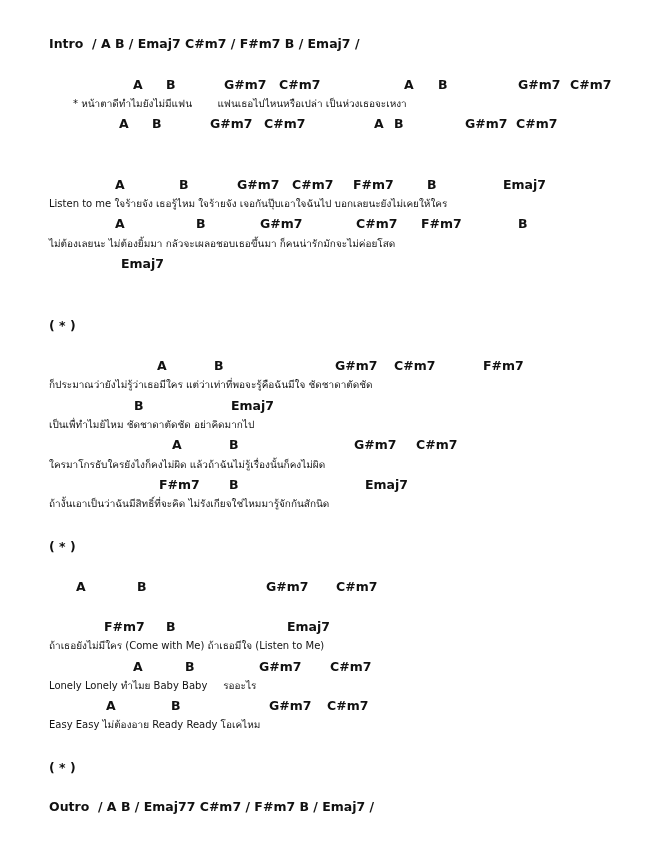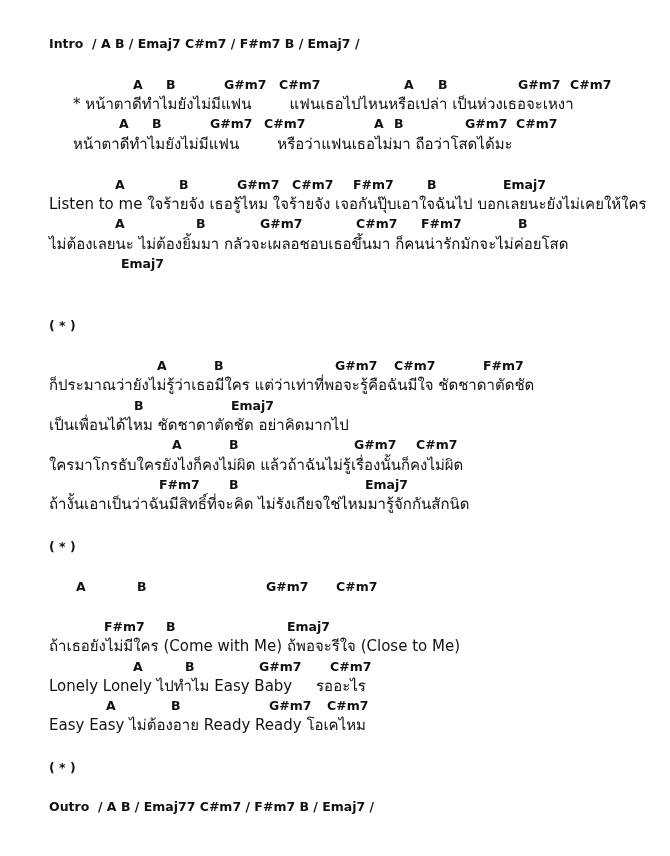--- a/index.html
+++ b/index.html
@@ -1,58 +1,57 @@
 <!DOCTYPE html>
 <html><head>
 <meta charset="utf-8">
 <style>
   html, body { margin: 0; padding: 0; background: #ffffff; }
   body { width: 670px; height: 856px; position: relative; overflow: hidden;
          font-family: "DejaVu Sans", sans-serif; color: #111111; }
   .sheet { position: absolute; left: 0; top: 0; width: 670px; height: 856px; text-decoration: underline; }
   .line { position: absolute; left: 0; width: 670px; height: 20px; white-space: pre; }
   .chord { position: absolute; top: 0; font-weight: bold; font-size: 12.5px; line-height: 20px; }
-  .lyric { position: absolute; font-size: 15px; line-height: 20px; white-space: pre; }
+  .lyric { position: absolute; font-size: 10px; line-height: 20px; white-space: pre; }
   .section { position: absolute; left: 49px; font-weight: bold; font-size: 12.5px; line-height: 20px; white-space: pre; }
 </style>
 </head>
 <body>
 
 <div class="sheet">
 
   <div class="section" style="top:34px">Intro  / A B / Emaj7 C#m7 / F#m7 B / Emaj7 /</div>
 
   <div class="line" style="top:75px"><span class="chord" style="left: 133px;">A</span><span class="chord" style="left: 166px;">B</span><span class="chord" style="left: 224px;">G#m7</span><span class="chord" style="left: 279px;">C#m7</span><span class="chord" style="left: 404px;">A</span><span class="chord" style="left: 438px;">B</span><span class="chord" style="left: 518px;">G#m7</span><span class="chord" style="left: 570px;">C#m7</span></div>
   <div class="lyric" style="top:94px;left:73px">* หน้าตาดีทำไมยังไม่มีแฟน        แฟนเธอไปไหนหรือเปล่า เป็นห่วงเธอจะเหงา</div>
   <div class="line" style="top:114px"><span class="chord" style="left: 119px;">A</span><span class="chord" style="left: 152px;">B</span><span class="chord" style="left: 210px;">G#m7</span><span class="chord" style="left: 264px;">C#m7</span><span class="chord" style="left: 374px;">A</span><span class="chord" style="left: 394px;">B</span><span class="chord" style="left: 465px;">G#m7</span><span class="chord" style="left: 516px;">C#m7</span></div>
-  <div class="lyric" style="top:134px;left:73px">หน้าตาดีทำไมยังไม่มีแฟน        หรือว่าแฟนเธอไม่มา ถือว่าโสดได้มะ</div>
 
   <div class="line" style="top:175px"><span class="chord" style="left: 115px;">A</span><span class="chord" style="left: 179px;">B</span><span class="chord" style="left: 237px;">G#m7</span><span class="chord" style="left: 292px;">C#m7</span><span class="chord" style="left: 353px;">F#m7</span><span class="chord" style="left: 427px;">B</span><span class="chord" style="left: 503px;">Emaj7</span></div>
   <div class="lyric" style="top:194px;left:49px">Listen to me ใจร้ายจัง เธอรู้ไหม ใจร้ายจัง เจอกันปุ๊บเอาใจฉันไป บอกเลยนะยังไม่เคยให้ใคร</div>
   <div class="line" style="top:214px"><span class="chord" style="left: 115px;">A</span><span class="chord" style="left: 196px;">B</span><span class="chord" style="left: 260px;">G#m7</span><span class="chord" style="left: 356px;">C#m7</span><span class="chord" style="left: 421px;">F#m7</span><span class="chord" style="left: 518px;">B</span></div>
   <div class="lyric" style="top:234px;left:49px">ไม่ต้องเลยนะ ไม่ต้องยิ้มมา กลัวจะเผลอชอบเธอขึ้นมา ก็คนน่ารักมักจะไม่ค่อยโสด</div>
   <div class="line" style="top:254px"><span class="chord" style="left: 121px;">Emaj7</span></div>
 
   <div class="section" style="top:316px">( * )</div>
 
   <div class="line" style="top:356px"><span class="chord" style="left: 157px;">A</span><span class="chord" style="left: 214px;">B</span><span class="chord" style="left: 335px;">G#m7</span><span class="chord" style="left: 394px;">C#m7</span><span class="chord" style="left: 483px;">F#m7</span></div>
   <div class="lyric" style="top:375px;left:49px">ก็ประมาณว่ายังไม่รู้ว่าเธอมีใคร แต่ว่าเท่าที่พอจะรู้คือฉันมีใจ ชัดชาดาตัดชัด</div>
   <div class="line" style="top:396px"><span class="chord" style="left: 134px;">B</span><span class="chord" style="left: 231px;">Emaj7</span></div>
-  <div class="lyric" style="top:415px;left:49px">เป็นเพื่อนได้ไหม ชัดชาดาตัดชัด อย่าคิดมากไป</div>
+  <div class="lyric" style="top:415px;left:49px">เป็นเพื่ทำไมย้ไหม ชัดชาดาตัดชัด อย่าคิดมากไป</div>
   <div class="line" style="top:435px"><span class="chord" style="left: 172px;">A</span><span class="chord" style="left: 229px;">B</span><span class="chord" style="left: 354px;">G#m7</span><span class="chord" style="left: 416px;">C#m7</span></div>
   <div class="lyric" style="top:455px;left:49px">ใครมาโกรธับใครยังไงก็คงไม่ผิด แล้วถ้าฉันไม่รู้เรื่องนั้นก็คงไม่ผิด</div>
   <div class="line" style="top:475px"><span class="chord" style="left: 159px;">F#m7</span><span class="chord" style="left: 229px;">B</span><span class="chord" style="left: 365px;">Emaj7</span></div>
   <div class="lyric" style="top:494px;left:49px">ถ้างั้นเอาเป็นว่าฉันมีสิทธิ์ที่จะคิด ไม่รังเกียจใช่ไหมมารู้จักกันสักนิด</div>
 
   <div class="section" style="top:537px">( * )</div>
 
   <div class="line" style="top:577px"><span class="chord" style="left: 76px;">A</span><span class="chord" style="left: 137px;">B</span><span class="chord" style="left: 266px;">G#m7</span><span class="chord" style="left: 336px;">C#m7</span></div>
   <div class="line" style="top:617px"><span class="chord" style="left: 104px;">F#m7</span><span class="chord" style="left: 166px;">B</span><span class="chord" style="left: 287px;">Emaj7</span></div>
-  <div class="lyric" style="top:636px;left:49px">ถ้าเธอยังไม่มีใคร (Come with Me) ถ้พอจะรีใจ (Close to Me)</div>
+  <div class="lyric" style="top:636px;left:49px">ถ้าเธอยังไม่มีใคร (Come with Me) ถ้าเธอมีใจ (Listen to Me)</div>
   <div class="line" style="top:657px"><span class="chord" style="left: 133px;">A</span><span class="chord" style="left: 185px;">B</span><span class="chord" style="left: 259px;">G#m7</span><span class="chord" style="left: 330px;">C#m7</span></div>
-  <div class="lyric" style="top:676px;left:49px">Lonely Lonely ไปทำไม Easy Baby     รออะไร</div>
+  <div class="lyric" style="top:676px;left:49px">Lonely Lonely ทำไมย Baby Baby     รออะไร</div>
   <div class="line" style="top:696px"><span class="chord" style="left: 106px;">A</span><span class="chord" style="left: 171px;">B</span><span class="chord" style="left: 269px;">G#m7</span><span class="chord" style="left: 327px;">C#m7</span></div>
   <div class="lyric" style="top:715px;left:49px">Easy Easy ไม่ต้องอาย Ready Ready โอเคไหม</div>
 
   <div class="section" style="top:758px">( * )</div>
 
   <div class="section" style="top:797px">Outro  / A B / Emaj77 C#m7 / F#m7 B / Emaj7 /</div>
 </div>
 
 </body></html>

